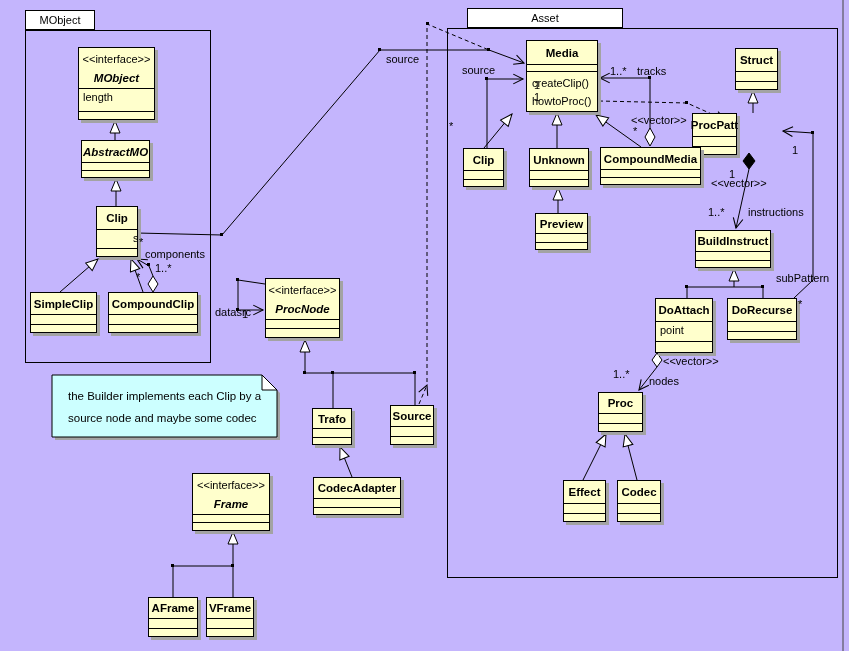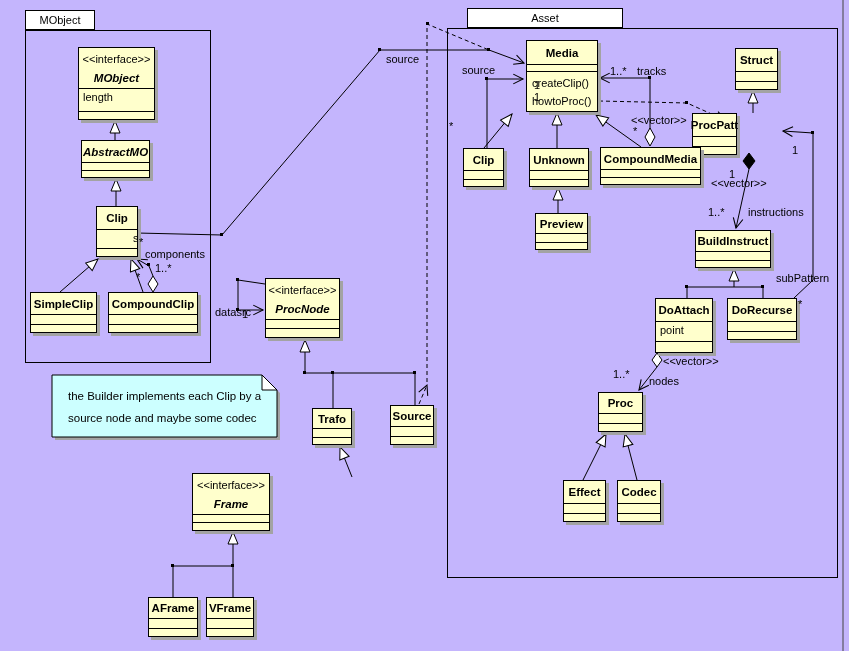--- a/index.html
+++ b/index.html
@@ -201,20 +201,25 @@
     <div class="sect" style="height:9px;"></div>
     <div class="sect" style="height:9px;"></div>
   </div>
 
   <div class="cls" style="left:390px;top:405px;width:44px;height:40px;">
     <div class="cname" style="height:20px;">Source</div>
     <div class="sect" style="height:10px;"></div>
     <div class="sect" style="height:10px;"></div>
   </div>
 
+  <div class="cls" style="left:313px;top:477px;width:88px;height:38px;">
+    <div class="cname" style="height:20px;">CodecAdapter</div>
+    <div class="sect" style="height:9px;"></div>
+    <div class="sect" style="height:9px;"></div>
+  </div>
 
   <div class="cls" style="left:192px;top:473px;width:78px;height:58px;">
     <div style="height:42px;">
       <div class="stereo">&lt;&lt;interface&gt;&gt;</div>
       <div class="iname">Frame</div>
     </div>
     <div class="sect" style="height:8px;"></div>
     <div class="sect" style="height:8px;"></div>
   </div>
 

